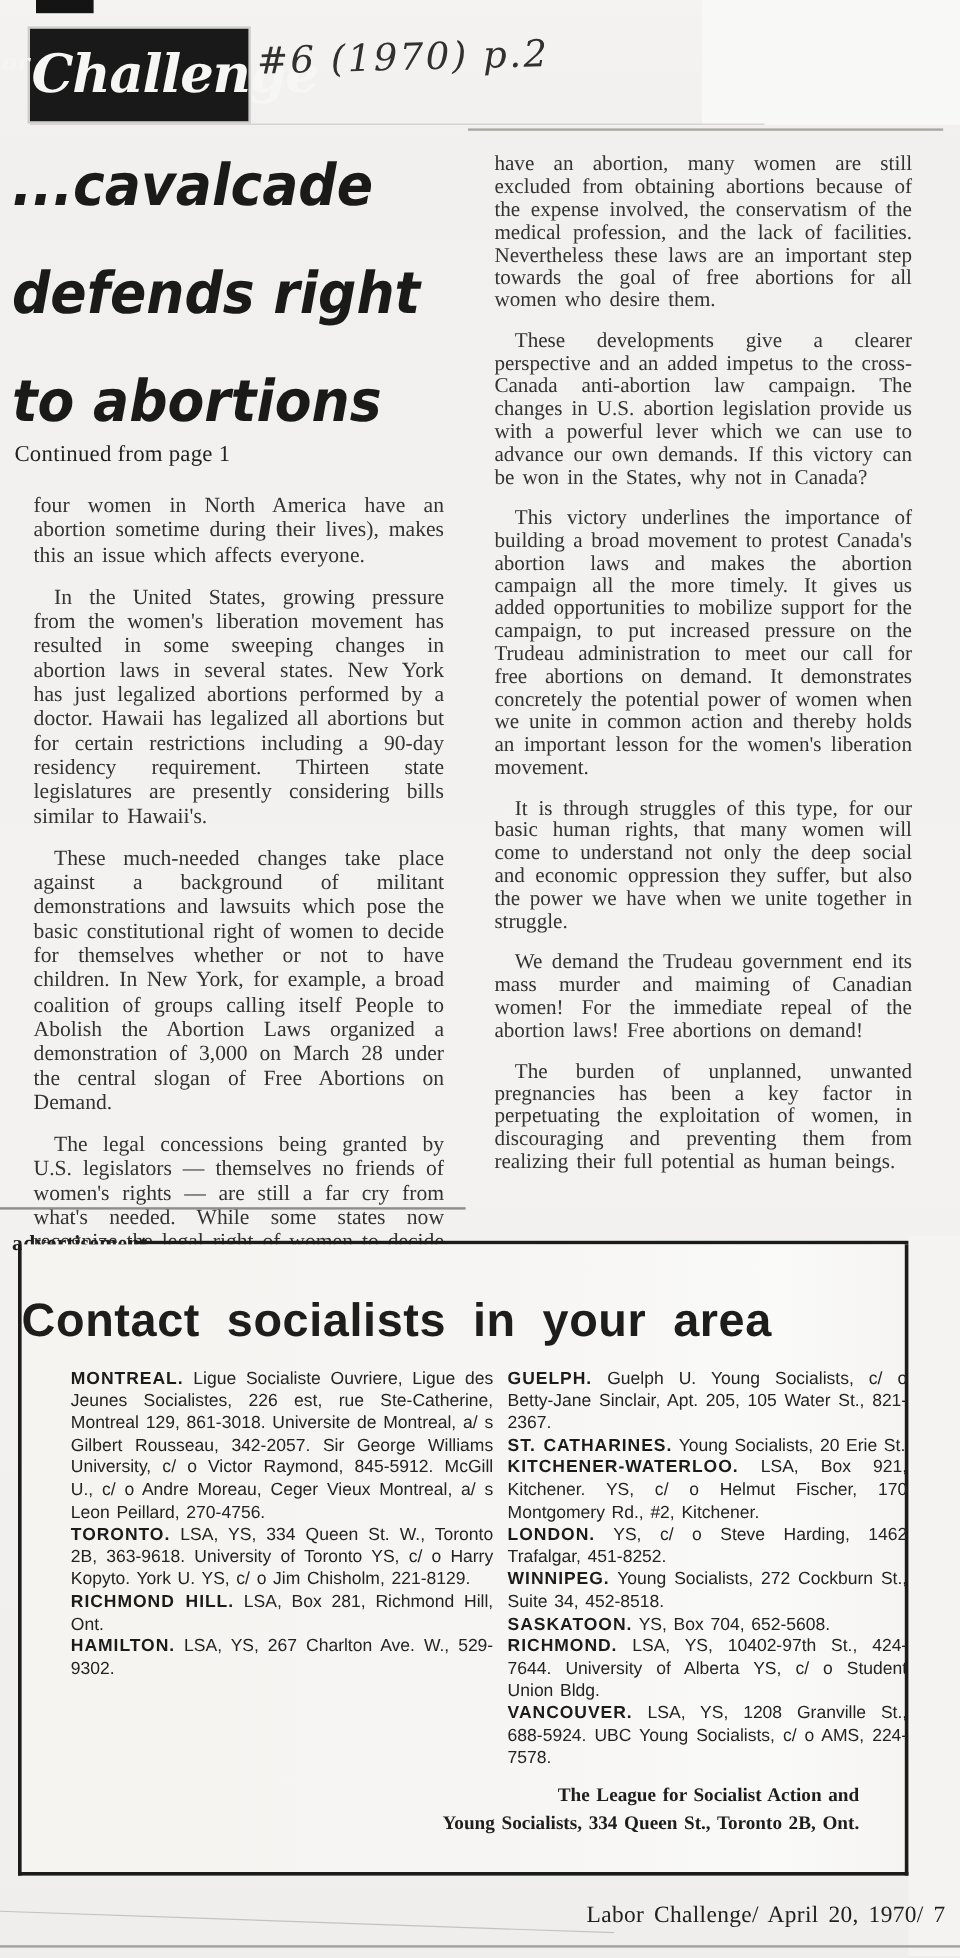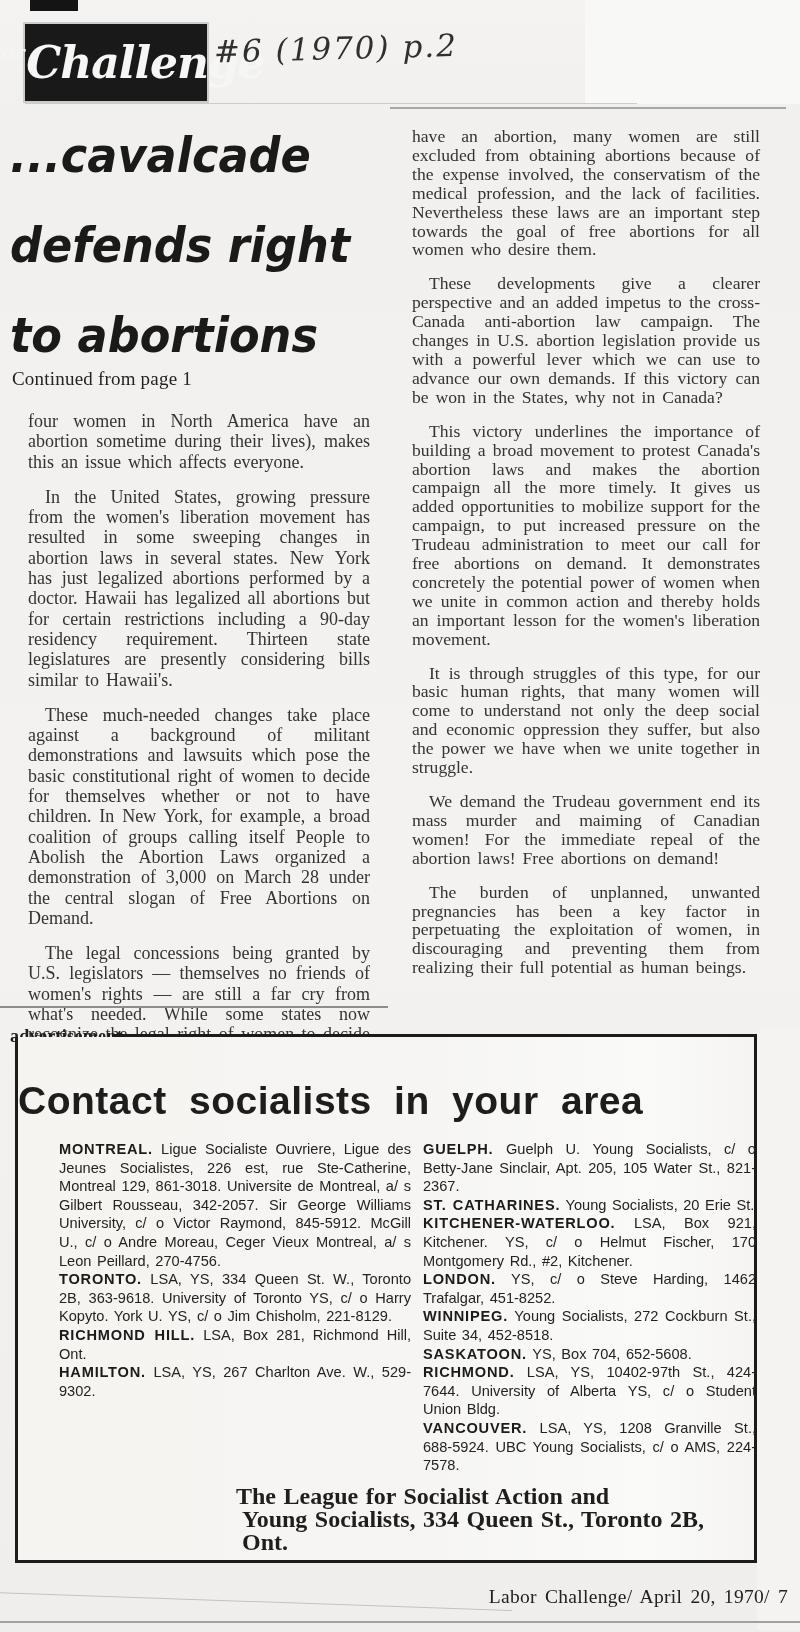--- a/index.html
+++ b/index.html
@@ -78,22 +78,22 @@
     position:absolute; top:103px;
     font-family:"Liberation Sans", sans-serif; font-size:14.6px; line-height:18.6px;
     color:#242322; text-align:justify; word-spacing:1.5px;
   }
   .ad-col p { margin:0; }
   .ad-col-left  { left:25px;  width:352px;margin-left:16px; }
   .ad-col-right { left:405px; width:333px; }
   .ad-city { letter-spacing:.8px; color:#1b1b1a; }
   .ad-footer {
     position:absolute; left:218px; top:448px; width:480px;
-    font-family:"Liberation Serif", serif; font-weight:bold; font-size:24px;
-    line-height:23px; color:#1f1e1d; word-spacing:1.5px;
+    font-family:"Liberation Serif", serif; font-weight:bold; font-size:16px;
+    line-height:23px; color:#1f1e1d; word-spacing:1.5px;text-align:right;
   }
   .ad-footer-l2 { padding-left:6px; }
 
   .page-footer {
     position:absolute; right:12px; top:1586px;
     font-size:19.5px; color:#222120; word-spacing:3px; letter-spacing:.3px;
   }
 </style>
 </head>
 <body>

